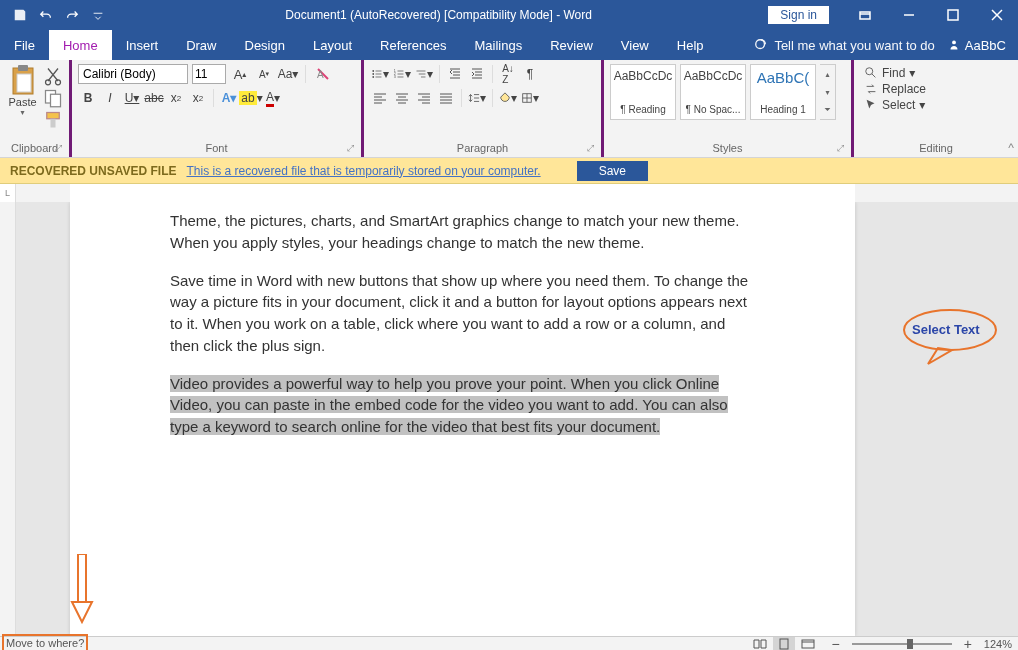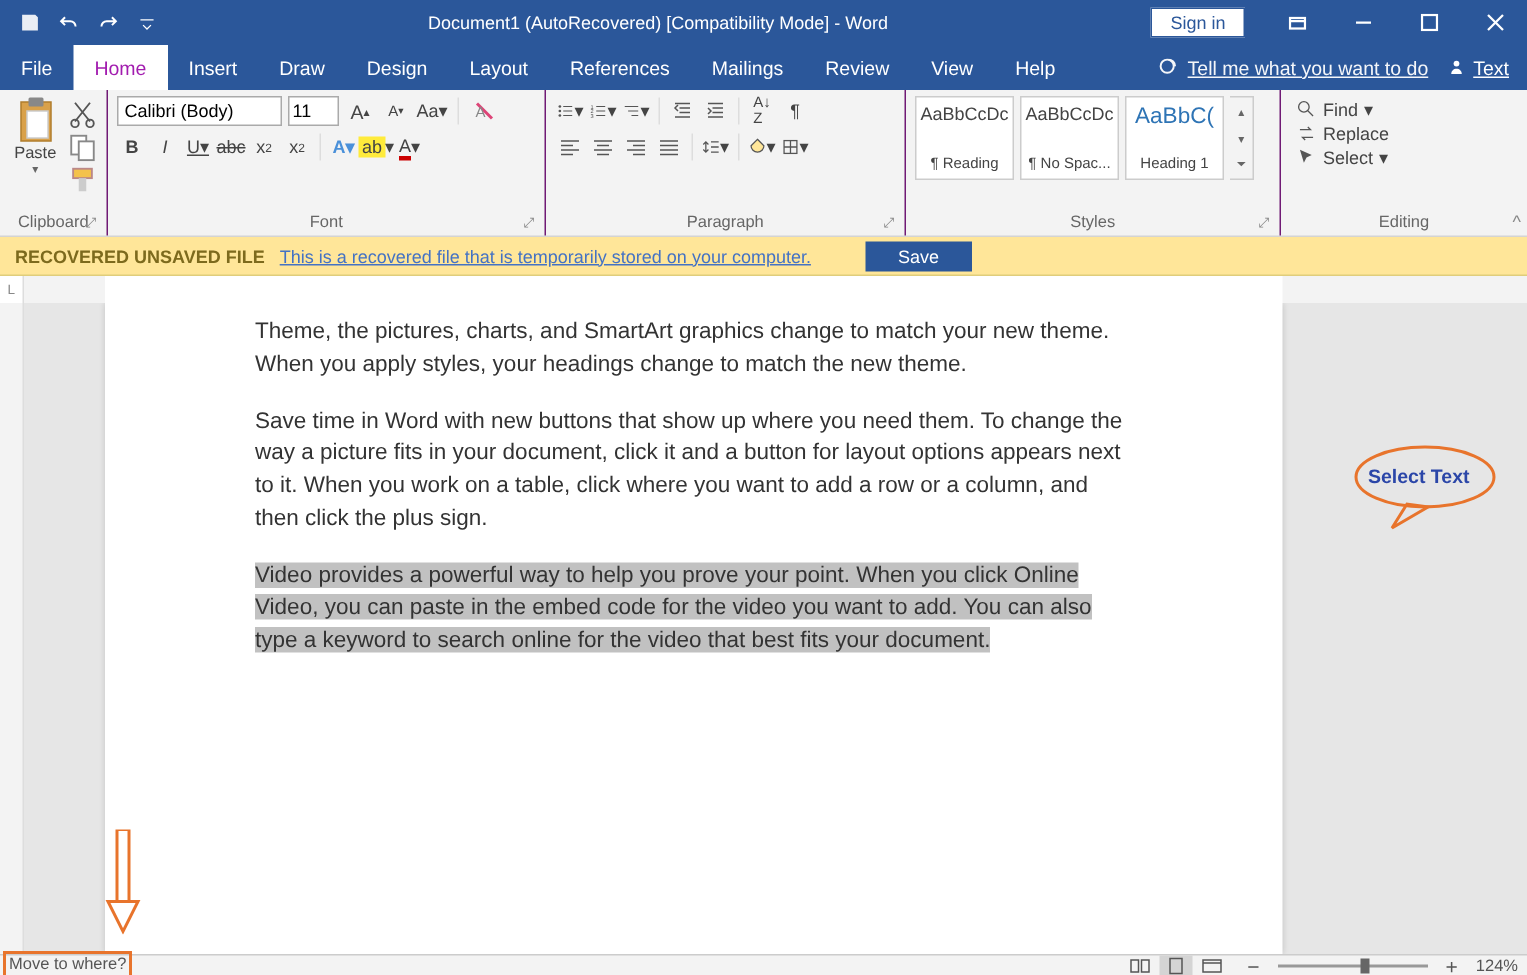--- a/index.html
+++ b/index.html
@@ -14,27 +14,27 @@
 .win-controls { display: flex; align-items: center; gap: 2px; }
 .signin-btn { background: #fff; color: #2b579a; padding: 2px 12px; font-size: 12px; border: 1px solid #2b579a; margin-right: 12px; cursor: pointer; }
 .wc-btn { width: 42px; height: 28px; display: flex; align-items: center; justify-content: center; cursor: pointer; }
 .wc-btn svg { width: 12px; height: 12px; stroke: #fff; fill: none; stroke-width: 1.5; }
 
 
 .tabs { height: 30px; background: #2b579a; display: flex; align-items: stretch; color: #fff; font-size: 13px; }
 .tab { padding: 0 14px; display: flex; align-items: center; cursor: pointer; }
 .tab.file { background: #2b579a; }
 .tab.active { background: #fff; color: #a21caf; }
-.tabs-right { margin-left: auto; display: flex; align-items: center; padding-right: 12px; gap: 12px; text-decoration: underline; }
+.tabs-right { margin-left: auto; display: flex; align-items: center; padding-right: 12px; gap: 12px; }
 .tell-me { display: flex; align-items: center; gap: 6px; opacity: .95; }
 .share { display: flex; align-items: center; gap: 4px; cursor: pointer; }
 
 
 .ribbon { height: 98px; background: #f3f3f3; border-bottom: 1px solid #d4d4d4; display: flex; position: relative; }
-.group { border-right: 1px solid #701a75; padding: 4px 6px 2px 6px; display: flex; flex-direction: column; position: relative; }
+.group { border-right: 3px solid #701a75; padding: 4px 6px 2px 6px; display: flex; flex-direction: column; position: relative; }
 .group-label { font-size: 11px; color: #666; text-align: center; padding: 2px 0 1px 0; }
 .group-body { flex: 1; display: flex; align-items: flex-start; }
 .dlg-launcher { position: absolute; right: 2px; bottom: 2px; width: 12px; height: 12px; font-size: 9px; color: #888; cursor: pointer; }
 
 .clipboard-body { display: flex; gap: 4px; align-items: flex-start; }
 .paste-big { display: flex; flex-direction: column; align-items: center; width: 40px; cursor: pointer; }
 .paste-big .icon { width: 28px; height: 32px; }
 .paste-big .lbl { font-size: 11px; color: #444; }
 .clip-small { display: flex; flex-direction: column; gap: 4px; padding-top: 2px; }
 .clip-small div { width: 20px; height: 18px; cursor: pointer; }
@@ -78,21 +78,21 @@
 
 
 .doc-area { height: 434px; display: flex; background: #fff; position: relative; overflow: hidden; }
 .ruler-v { width: 16px; background: #f3f3f3; border-right: 1px solid #ddd; }
 .doc-surface { flex: 1; background: #e6e6e6; padding: 0 0 0 54px; position: relative; overflow: hidden; }
 .page { width: 785px; min-height: 100%; background: #fff; box-shadow: 0 0 4px rgba(0,0,0,.15); padding: 8px 100px 80px 100px; font-size: 15px; line-height: 1.45; color: #333; }
 .page p { margin-bottom: 16px; }
 .sel { background: #c1c1c1; }
 
 
-.annot-bubble { position: absolute; right: 18px; top: 92px; }
+.annot-bubble { position: absolute; right: 18px; top: 104px; }
 .annot-bubble svg { width: 100px; height: 60px; }
 .annot-bubble .txt { position: absolute; top: 16px; left: 12px; color: #2b46a8; font-weight: bold; font-size: 13px; }
 .annot-arrow { position: absolute; left: 52px; bottom: 8px; }
 .annot-arrow svg { width: 28px; height: 70px; }
 
 
 .statusbar { position: absolute; left: 0; right: 0; bottom: 0; height: 14px; background: #f3f3f3; border-top: 1px solid #ccc; display: flex; align-items: center; font-size: 11px; color: #555; padding: 0 6px; }
 .status-left { border: 2px solid #e8742c; padding: 0 2px; margin-left: -4px; margin-top: -2px; height: 18px; display: flex; align-items: center; }
 .status-right { margin-left: auto; display: flex; align-items: center; gap: 8px; }
 .view-btns { display: flex; gap: 2px; }
@@ -174,21 +174,21 @@
           <circle cx="7" cy="7" r="5"></circle>
           <path d="M8 2a5 5 0 015 5"></path>
         </svg>
       <span>Tell me what you want to do</span>
     </div>
     <div class="share">
       <svg width="14" height="14" viewBox="0 0 16 16" fill="#fff">
           <circle cx="8" cy="5" r="2.2"></circle>
           <path d="M4 13c0-2.5 1.8-4 4-4s4 1.5 4 4z"></path>
         </svg>
-      <span>Text</span>
+      <span>AaBbC</span>
     </div>
   </div>
 </div>
 
 <div class="ribbon">
 
   <div class="group" style="width:72px">
     <div class="group-body clipboard-body">
       <div class="paste-big">
         <svg class="icon" viewBox="0 0 28 32">

